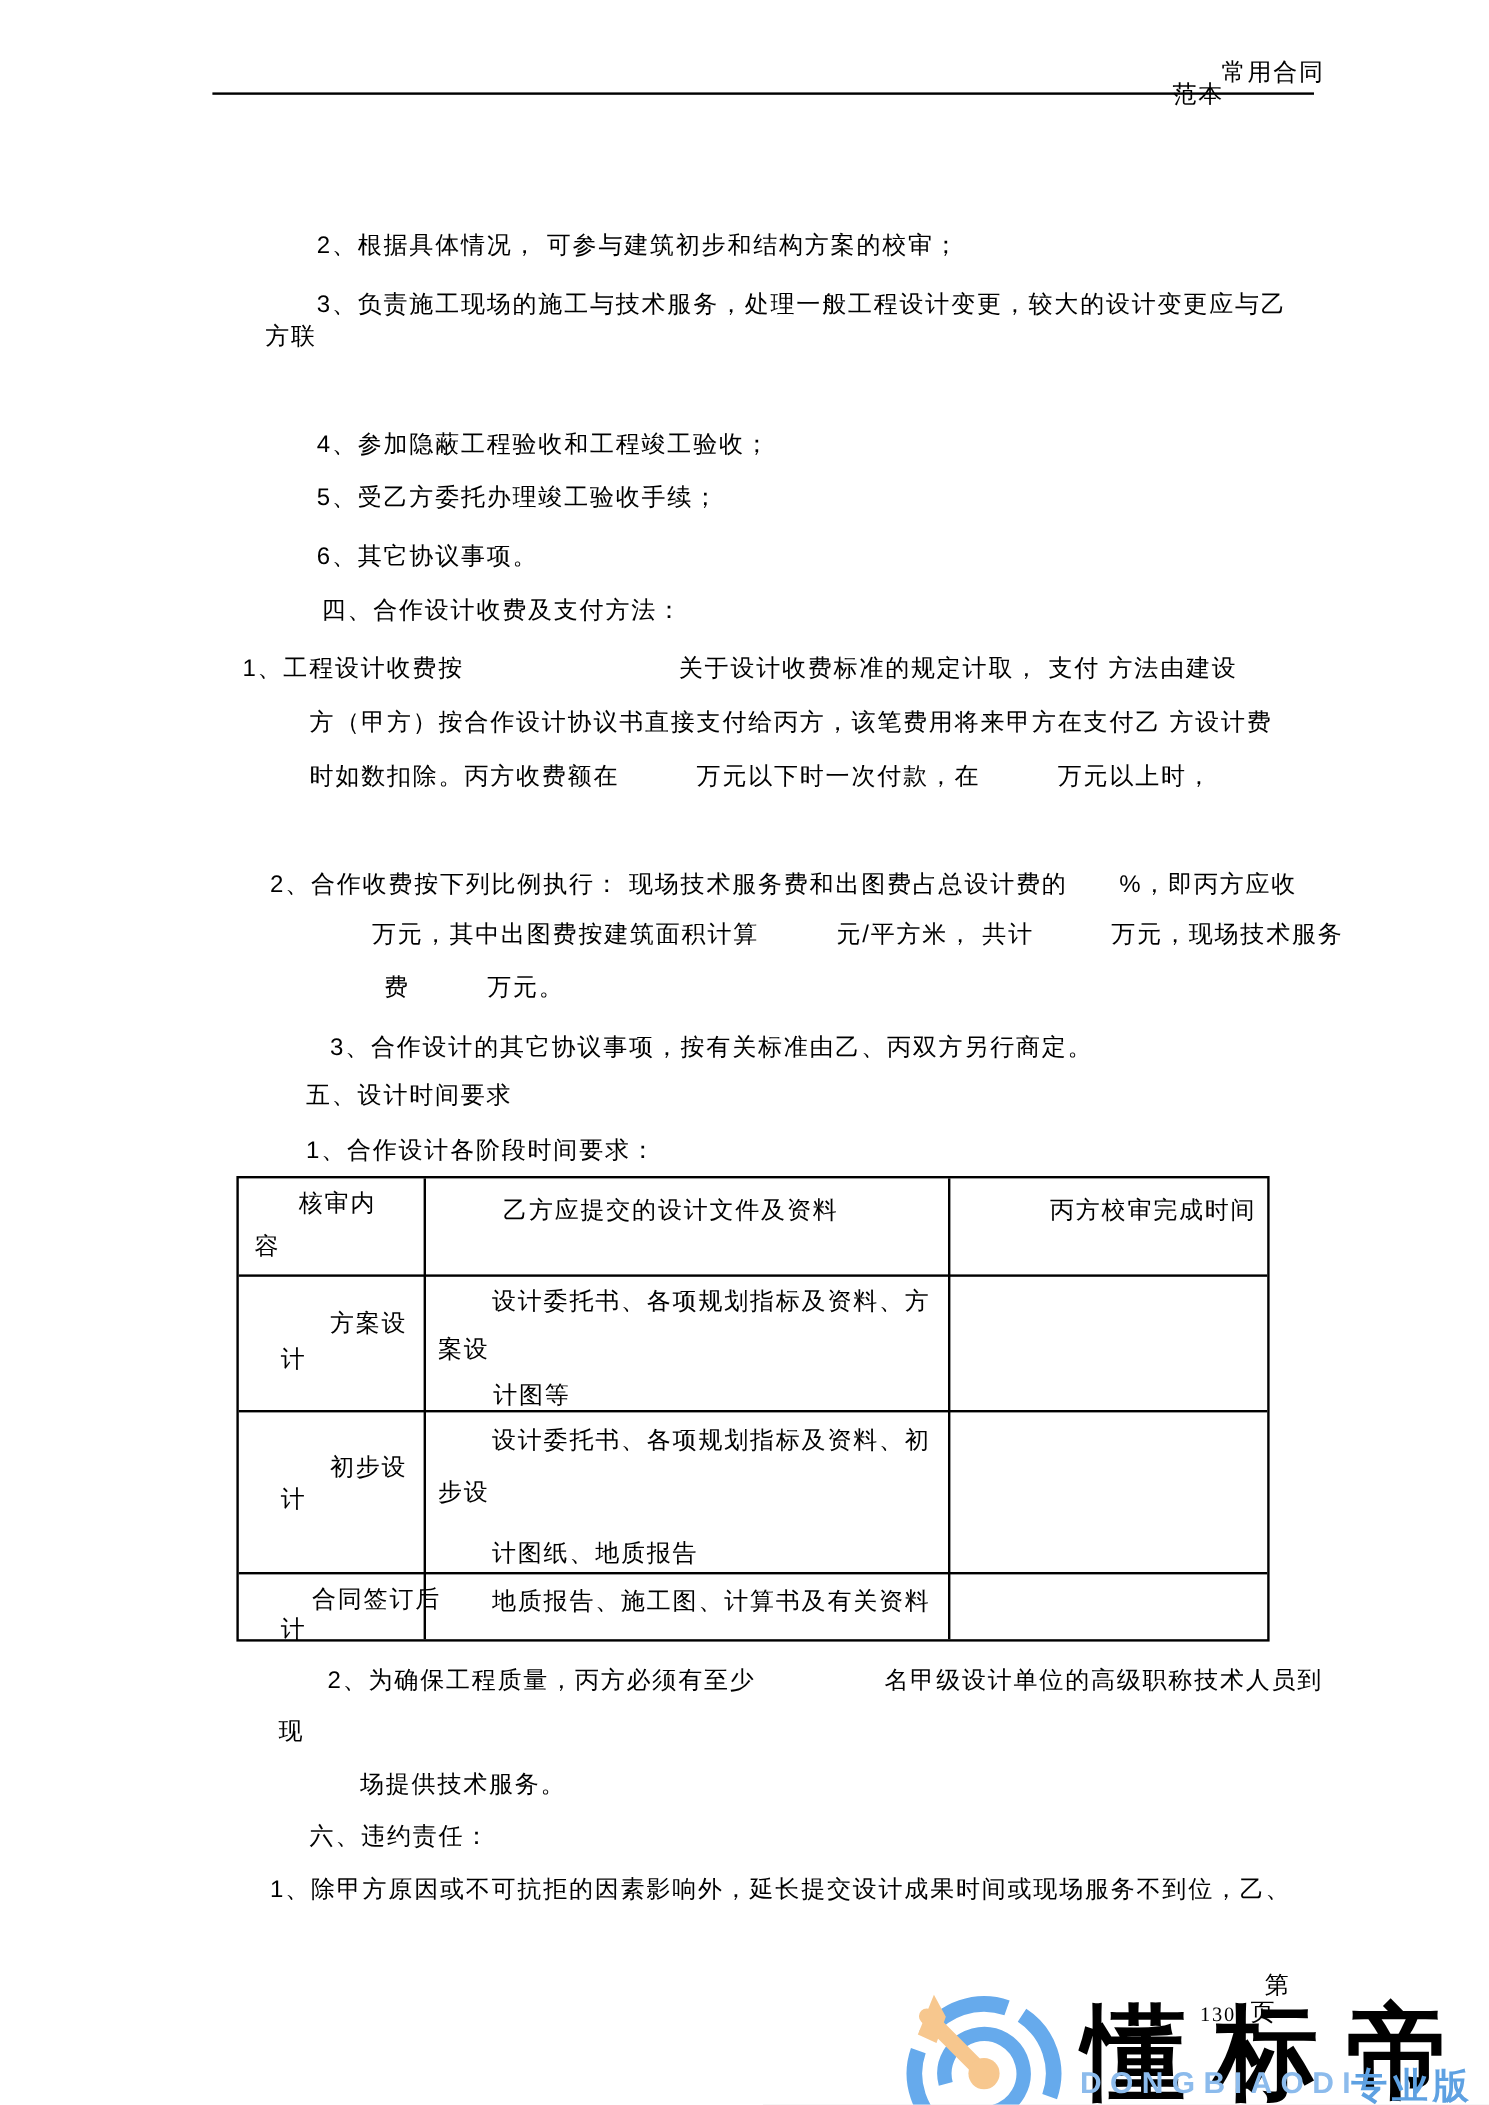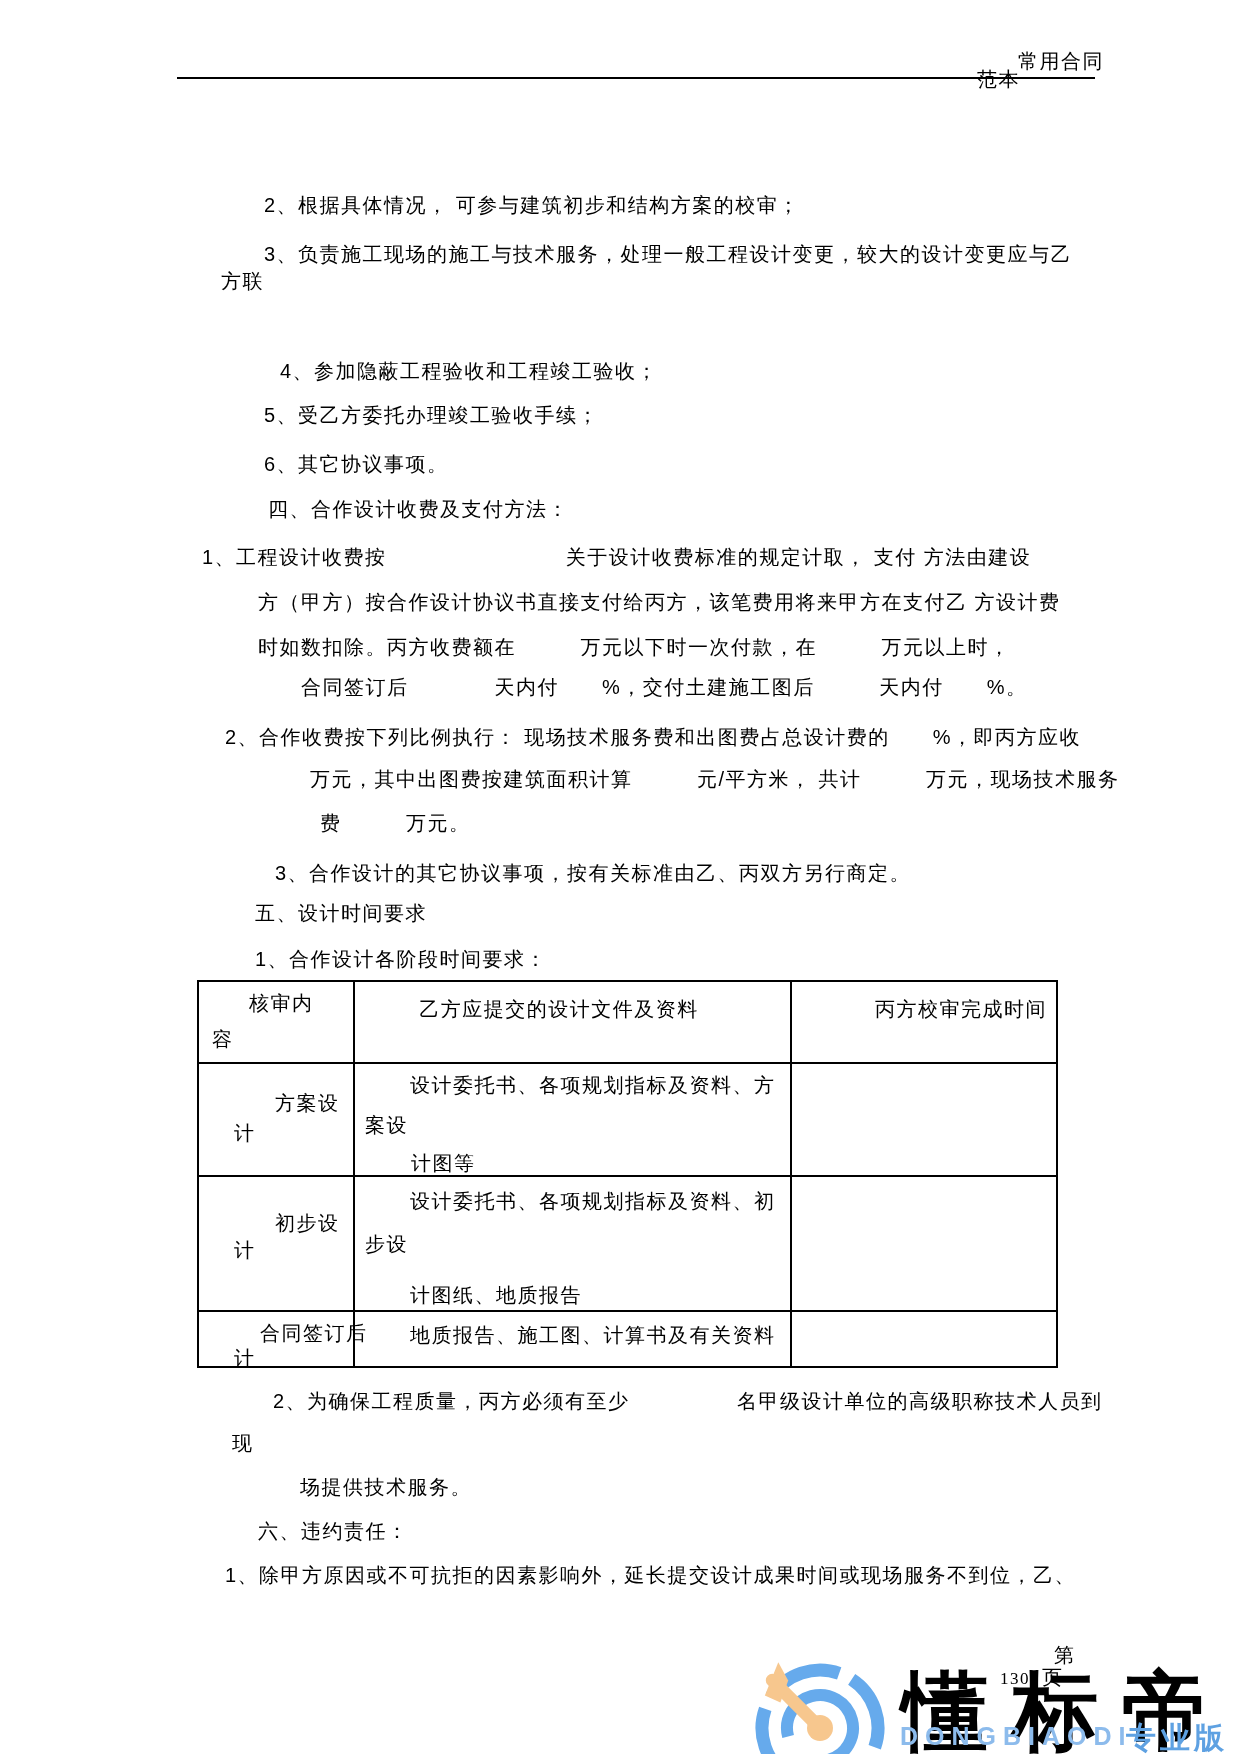--- a/index.html
+++ b/index.html
@@ -49,28 +49,27 @@
   <div class="wm-en" style="left:900px; top:1722px;">DONGBIAODI</div>
   <div class="wm-ed" style="left:1126px; top:1718px;">专业版</div>
 
   <div class="bl" style="left:1018px; top:50px;">常用合同</div>
   <div class="hdr-line" style="left:177px; top:77px; width:918px;"></div>
   <div class="bl" style="left:977px; top:68px;">范本</div>
 
   <div class="bl" style="left:264px; top:194px;">2、根据具体情况， 可参与建筑初步和结构方案的校审；</div>
   <div class="bl" style="left:264px; top:243px;">3、负责施工现场的施工与技术服务，处理一般工程设计变更，较大的设计变更应与乙</div>
   <div class="bl" style="left:221px; top:270px;">方联</div>
-  <div class="bl" style="left:264px; top:360px;margin-left:16px;">4、参加隐蔽工程验收和工程竣工验收；</div>
+  <div class="bl" style="left:264px; top:360px;">4、参加隐蔽工程验收和工程竣工验收；</div>
   <div class="bl" style="left:264px; top:404px;">5、受乙方委托办理竣工验收手续；</div>
   <div class="bl" style="left:264px; top:453px;">6、其它协议事项。</div>
   <div class="bl" style="left:268px; top:498px;">四、合作设计收费及支付方法：</div>
   <div class="bl" style="left:202px; top:546px;">1、工程设计收费按　　　　　　　　 关于设计收费标准的规定计取， 支付 方法由建设</div>
   <div class="bl" style="left:258px; top:591px;">方（甲方）按合作设计协议书直接支付给丙方，该笔费用将来甲方在支付乙 方设计费</div>
   <div class="bl" style="left:258px; top:636px;">时如数扣除。丙方收费额在　　　万元以下时一次付款，在　　　万元以上时，</div>
-  <div class="bl" style="left:301px; top:676px;">合同签订后　　　　天内付　　%，交付土建施工图后　　　天内付　　%。</div>
   <div class="bl" style="left:225px; top:726px;">2、合作收费按下列比例执行： 现场技术服务费和出图费占总设计费的　　%，即丙方应收</div>
   <div class="bl" style="left:310px; top:768px;">万元，其中出图费按建筑面积计算　　　元/平方米， 共计　　　万元，现场技术服务</div>
   <div class="bl" style="left:320px; top:812px;">费　　　万元。</div>
   <div class="bl" style="left:275px; top:862px;">3、合作设计的其它协议事项，按有关标准由乙、丙双方另行商定。</div>
   <div class="bl" style="left:255px; top:902px;">五、设计时间要求</div>
   <div class="bl" style="left:255px; top:948px;">1、合作设计各阶段时间要求：</div>
   <div class="bl" style="left:273px; top:1390px;">2、为确保工程质量，丙方必须有至少　　　　　名甲级设计单位的高级职称技术人员到</div>
   <div class="bl" style="left:232px; top:1432px;">现</div>
   <div class="bl" style="left:300px; top:1476px;">场提供技术服务。</div>
   <div class="bl" style="left:258px; top:1520px;">六、违约责任：</div>

